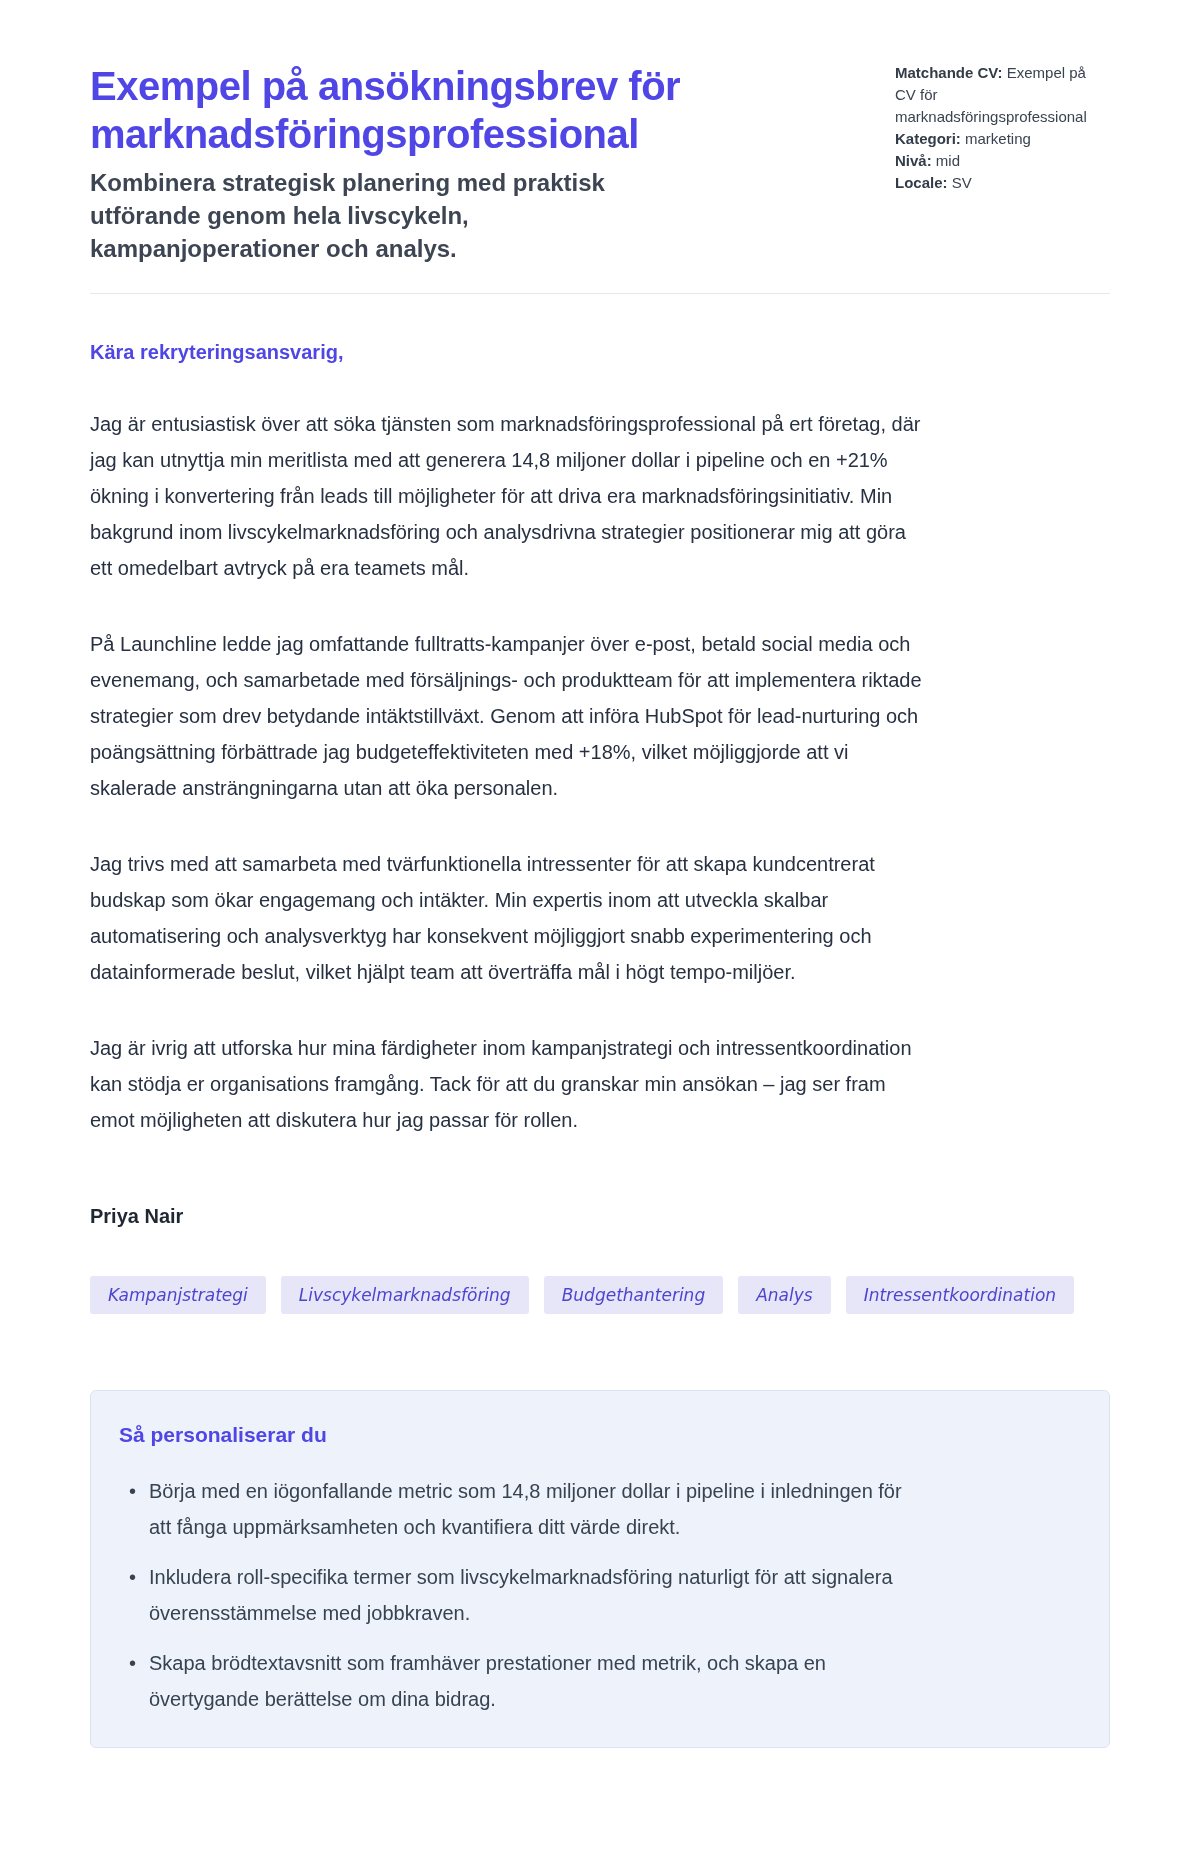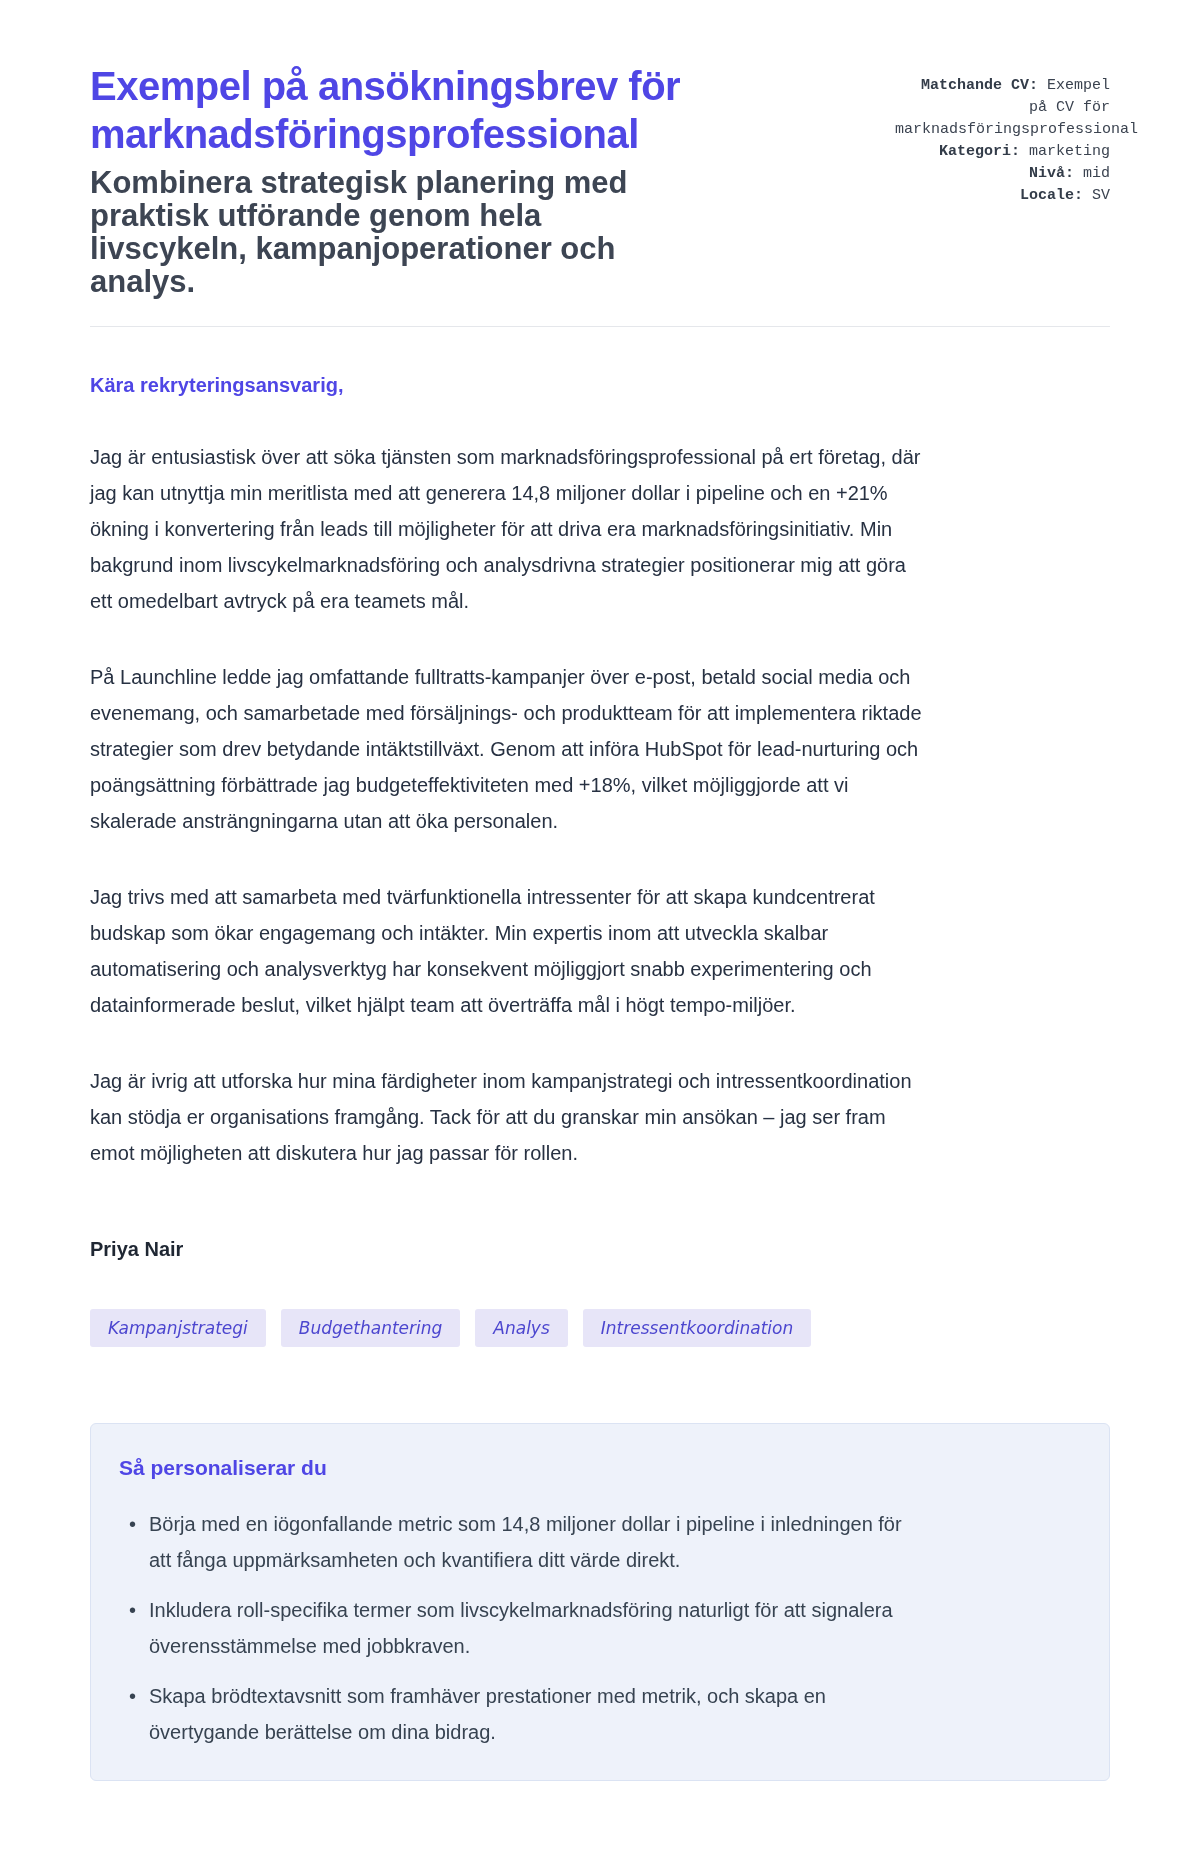--- a/index.html
+++ b/index.html
@@ -20,31 +20,29 @@
     margin: 0;
     font-size: 40px;
     line-height: 48px;
     font-weight: bold;
     color: #4f46e5;
     letter-spacing: -0.5px;
   }
   .subtitle {
     margin: 8px 0 0;
     max-width: 560px;
-    font-size: 31px;
+    font-size: 24px;
     line-height: 33px;
     font-weight: bold;
     color: #3d4553;
   }
   .meta {
     flex-shrink: 0;
     width: 215px;
-    margin-top: 13px;
-    text-align: right;
-    font-family: Liberation Mono, monospace;
+    font-family: Liberation Sans, sans-serif;
     font-size: 15px;
     line-height: 22px;
     color: #3b4350;
   }
   .meta-label { font-weight: bold; color: #333c49; }
 
   
   .divider {
     border: none;
     border-top: 1px solid #e5e7eb;
@@ -176,20 +174,21 @@
     <p class="greeting">Kära rekryteringsansvarig,</p>
     <p class="body-p">Jag är entusiastisk över att söka tjänsten som marknadsföringsprofessional på ert företag, där jag kan utnyttja min meritlista med att generera 14,8 miljoner dollar i pipeline och en +21% ökning i konvertering från leads till möjligheter för att driva era marknadsföringsinitiativ. Min bakgrund inom livscykelmarknadsföring och analysdrivna strategier positionerar mig att göra ett omedelbart avtryck på era teamets mål.</p>
     <p class="body-p">På Launchline ledde jag omfattande fulltratts-kampanjer över e-post, betald social media och evenemang, och samarbetade med försäljnings- och produktteam för att implementera riktade strategier som drev betydande intäktstillväxt. Genom att införa HubSpot för lead-nurturing och poängsättning förbättrade jag budgeteffektiviteten med +18%, vilket möjliggjorde att vi skalerade ansträngningarna utan att öka personalen.</p>
     <p class="body-p">Jag trivs med att samarbeta med tvärfunktionella intressenter för att skapa kundcentrerat budskap som ökar engagemang och intäkter. Min expertis inom att utveckla skalbar automatisering och analysverktyg har konsekvent möjliggjort snabb experimentering och datainformerade beslut, vilket hjälpt team att överträffa mål i högt tempo-miljöer.</p>
     <p class="body-p">Jag är ivrig att utforska hur mina färdigheter inom kampanjstrategi och intressentkoordination kan stödja er organisations framgång. Tack för att du granskar min ansökan – jag ser fram emot möjligheten att diskutera hur jag passar för rollen.</p>
     <p class="sig-name">Priya Nair</p>
   </section>
 
   <div class="skills">
     <span class="chip">Kampanjstrategi</span>
+    <span class="chip">Livscykelmarknadsföring</span>
     <span class="chip">Budgethantering</span>
     <span class="chip">Analys</span>
     <span class="chip">Intressentkoordination</span>
   </div>
 
   <section class="tips">
     <h2>Så personaliserar du</h2>
     <ul>
       <li>Börja med en iögonfallande metric som 14,8 miljoner dollar i pipeline i inledningen för att fånga uppmärksamheten och kvantifiera ditt värde direkt.</li>
       <li>Inkludera roll-specifika termer som livscykelmarknadsföring naturligt för att signalera överensstämmelse med jobbkraven.</li>

